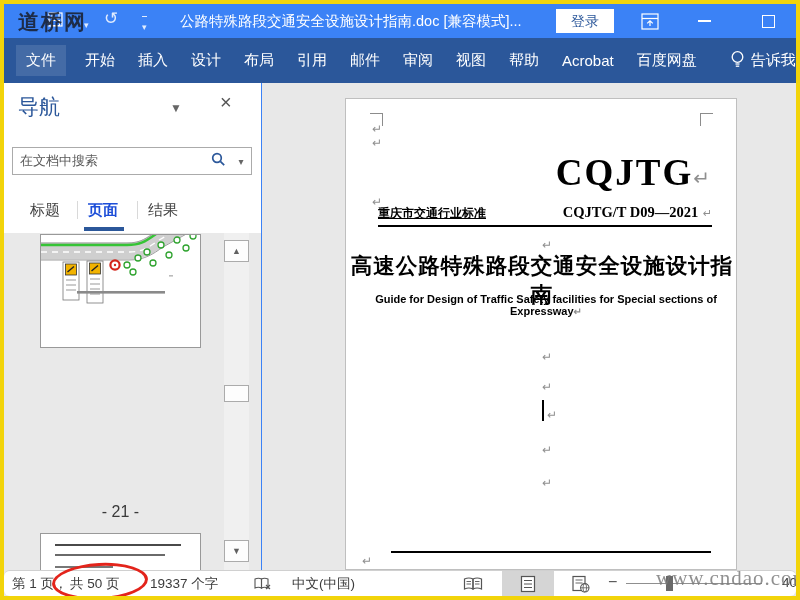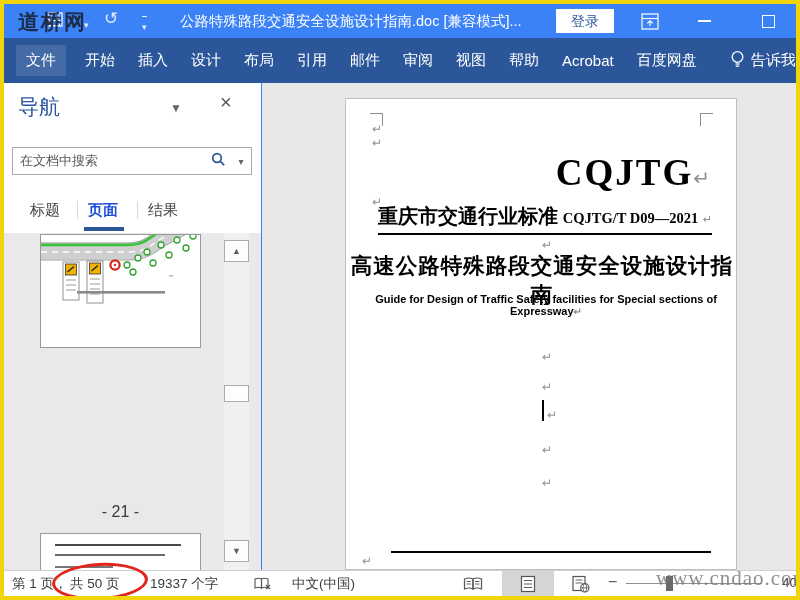--- a/index.html
+++ b/index.html
@@ -58,34 +58,34 @@
           border:1px solid #BFBFBF; overflow:hidden; }
   .cropmark { position:absolute; width:13px; height:13px; }
   .cropmark.tl { left:24px; top:14px; border-top:1px solid #8c8c8c; border-right:1px solid #8c8c8c; }
   .cropmark.tr { left:354px; top:14px; border-top:1px solid #8c8c8c; border-left:1px solid #8c8c8c; }
   .pilcrow { position:absolute; color:#8F8F8F; font-size:12px; line-height:12px; }
   .doc-logo { position:absolute; left:0; top:52px; width:366px; text-align:right;
               font-family:"Liberation Serif",serif; font-weight:bold; font-size:37px; letter-spacing:2px; color:#000; }
   .doc-logo .pil-inline { font-weight:normal; color:#8F8F8F; font-size:20px; font-family:"Liberation Sans",sans-serif; }
   .std-row { position:absolute; left:32px; top:104px; width:334px; border-bottom:2px solid #000;
              padding-bottom:3px; display:flex; justify-content:space-between; align-items:baseline; }
-  .std-org { font-size:20px; font-weight:bold; color:#000; }
+  .std-org { font-size:12px; font-weight:bold; color:#000; text-decoration:underline; }
   .std-code { font-family:"Liberation Serif",serif; font-size:14.5px; font-weight:bold; color:#000; }
   .doc-title-cn { position:absolute; left:0; top:152px; width:392px; text-align:center;
                   font-size:21.5px; font-weight:bold; color:#000; letter-spacing:1px; }
   .doc-title-en { position:absolute; left:4px; top:194px; width:392px; text-align:center;
                   font-family:Liberation Sans, sans-serif; font-size:11px; font-weight:bold; color:#000; }
   .cursor { position:absolute; left:196px; top:301px; width:1.5px; height:21px; background:#000; }
   .date-row { position:absolute; left:45px; top:429px; width:320px; display:flex;
               justify-content:space-between; font-size:13.5px; color:#000; }
   .date-line { position:absolute; left:45px; top:452px; width:320px; height:2px; background:#000; }
 
   
   .statusbar { position:absolute; left:0; top:566px; width:792px; height:26px; background:#FFFFFF;
-               border-top:1px solid #D0D0D0; font-size:13.5px; color:#3B3B3B; }
+               border-top:1px solid #D0D0D0; font-size:13.5px; color:#3B3B3B;border-radius:6px; }
   .sb-item { position:absolute; top:4px; white-space:nowrap; }
   .sb-viewbtn { position:absolute; top:0; width:34px; height:25px; display:flex; align-items:center; justify-content:center; }
   .sb-viewbtn.sel { background:#D5D5D5; width:52px; }
   .zoom-track { position:absolute; left:622px; top:12px; width:136px; height:1px; background:#8f8f8f; }
   .zoom-thumb { position:absolute; left:662px; top:5px; width:7px; height:15px; background:#696969; }
   .red-ellipse { position:absolute; left:48px; top:559px; width:96px; height:37px;
                  border:3.5px solid #E3241B; border-radius:50%; transform:rotate(-3deg); z-index:10; }
   .bottom-watermark { position:absolute; left:652px; top:562px; font-family:"Liberation Serif",serif;
                       font-size:21px; color:rgba(125,125,125,.85); letter-spacing:1px; z-index:5; white-space:nowrap; }
 </style>

